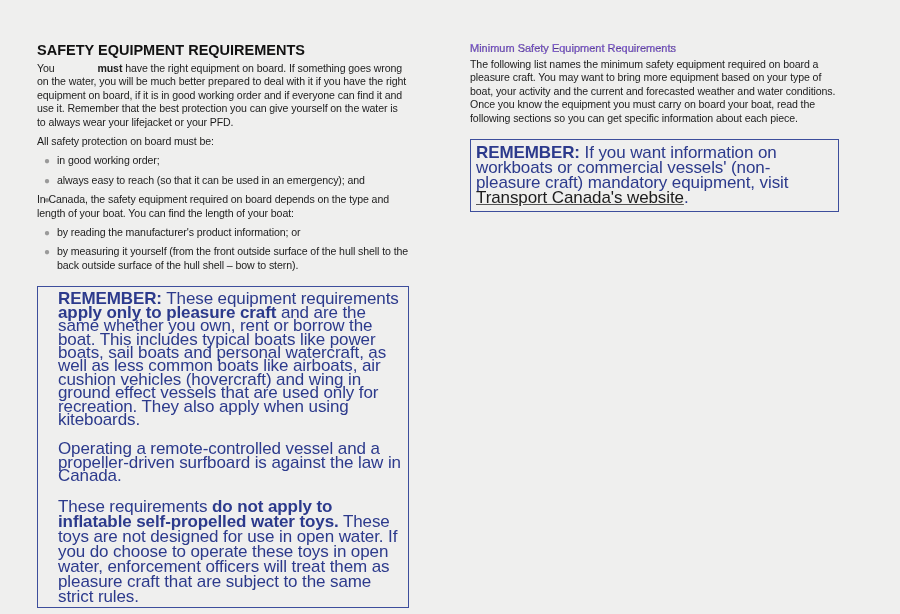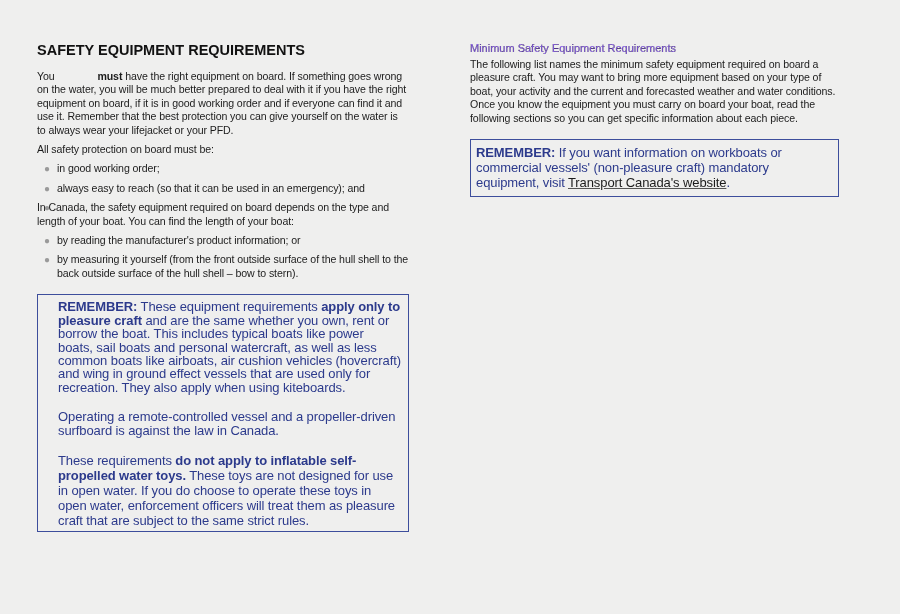--- a/index.html
+++ b/index.html
@@ -8,21 +8,21 @@
       background: #efefee;
       font-family: "DejaVu Sans Condensed", "Liberation Sans", sans-serif;
       color: #1c1c1c;
       position: relative;
     }
     .col { position: absolute; top: 42px; }
     .col-left { left: 37px; width: 372px; }
     .col-right { left: 470px; width: 372px; }
     h1 {
       font-family: "Liberation Sans", sans-serif;
-      font-size: 14.5px; font-weight: bold; margin: 0 0 12px 0; letter-spacing: 0;
+      font-size: 14.5px; font-weight: bold; margin: 0 0 4px 0; letter-spacing: 0;
       color: #111;
     }
     h2 {
       font-family: "Liberation Sans", sans-serif;
       font-size: 11px; font-weight: normal; margin: 0 0 4px 0;
       color: #8b5cf6;
       -webkit-text-stroke: 0.2px #111;
     }
     p {
       font-family: "Liberation Sans", sans-serif;
@@ -38,21 +38,21 @@
     li .bullet {
       position: absolute; left: 7px; top: 0; color: #9a9a9a; font-size: 10px;
     }
     .callout {
       border: 1px solid #3d4e9c;
       color: #2c3a8c;
       padding: 5px 6px 3px 20px;
       margin-top: 14px;
     }
     .callout p {
-      color: #2c3a8c; font-size: 13px; line-height: 13.4px; margin: 0 0 16px 0;
+      color: #2c3a8c; font-size: 17px; line-height: 13.4px; margin: 0 0 16px 0;
     }
     .callout p:last-child { margin-bottom: 0; line-height: 15px; }
     .callout b { font-weight: bold; }
     .callout-right { margin-top: 14px; padding: 5px 6px 6px 5px; width: 356px; }
     .link { color: #1c1c1c; text-decoration: underline; text-decoration-color: #555; }
     strong { font-weight: bold; margin-left: 40px; }
   </style>
 </head>
 <body>
 

